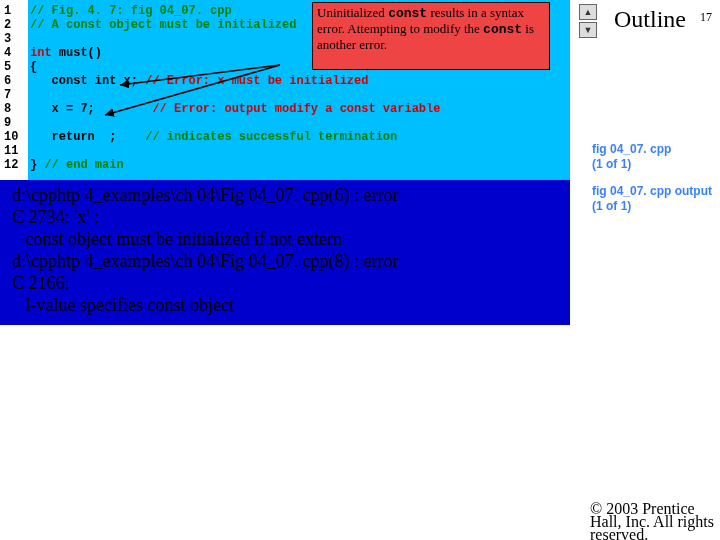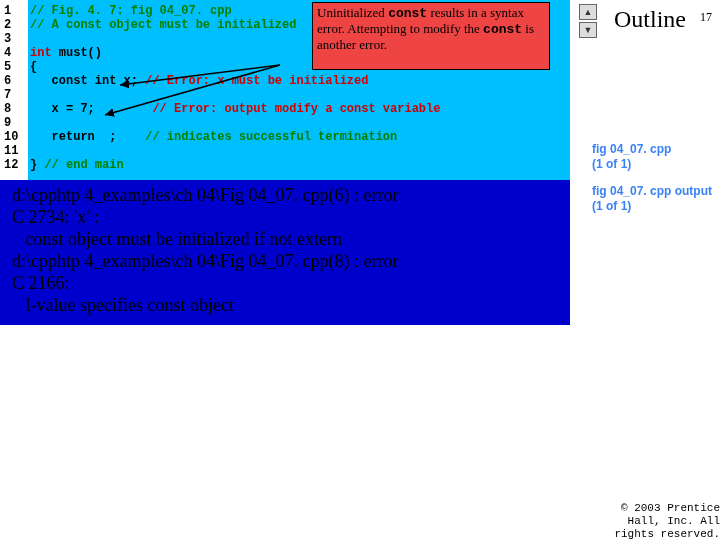--- a/index.html
+++ b/index.html
@@ -133,25 +133,24 @@
     font-family: Arial, sans-serif;
     font-size: 12px;
     line-height: 15px;
     font-weight: bold;
     color: #3b82f6;
   }
   .copyright {
     position: absolute;
     left: 590px;
     top: 502px;
-    font-family: Liberation Mono, monospace;
-    font-size: 11px;
+    font-family: Liberation Serif, serif;
+    font-size: 16px;
     line-height: 13px;
     color: #000;
-    text-align: right;
   }
 </style>
 </head>
 <body>
 
 <div class="slide">
 
   <div class="code-area">
     <div class="line-numbers">1
 2

